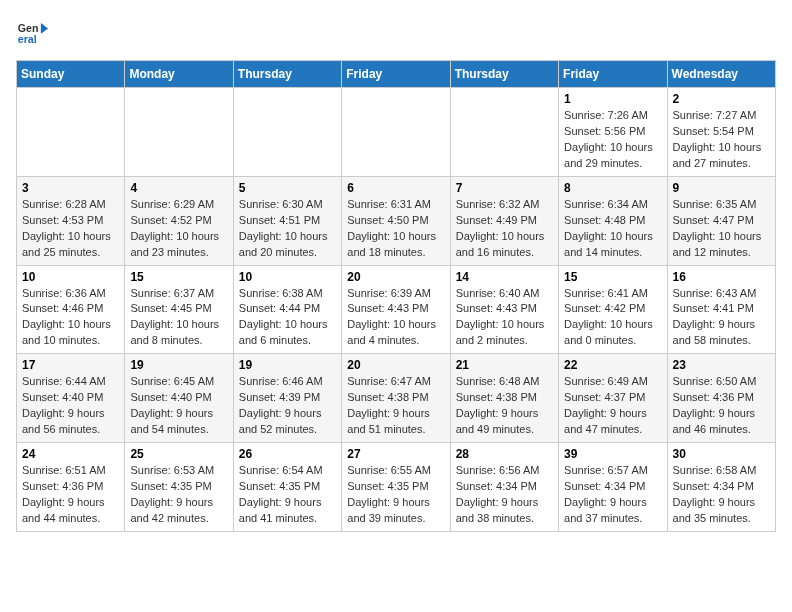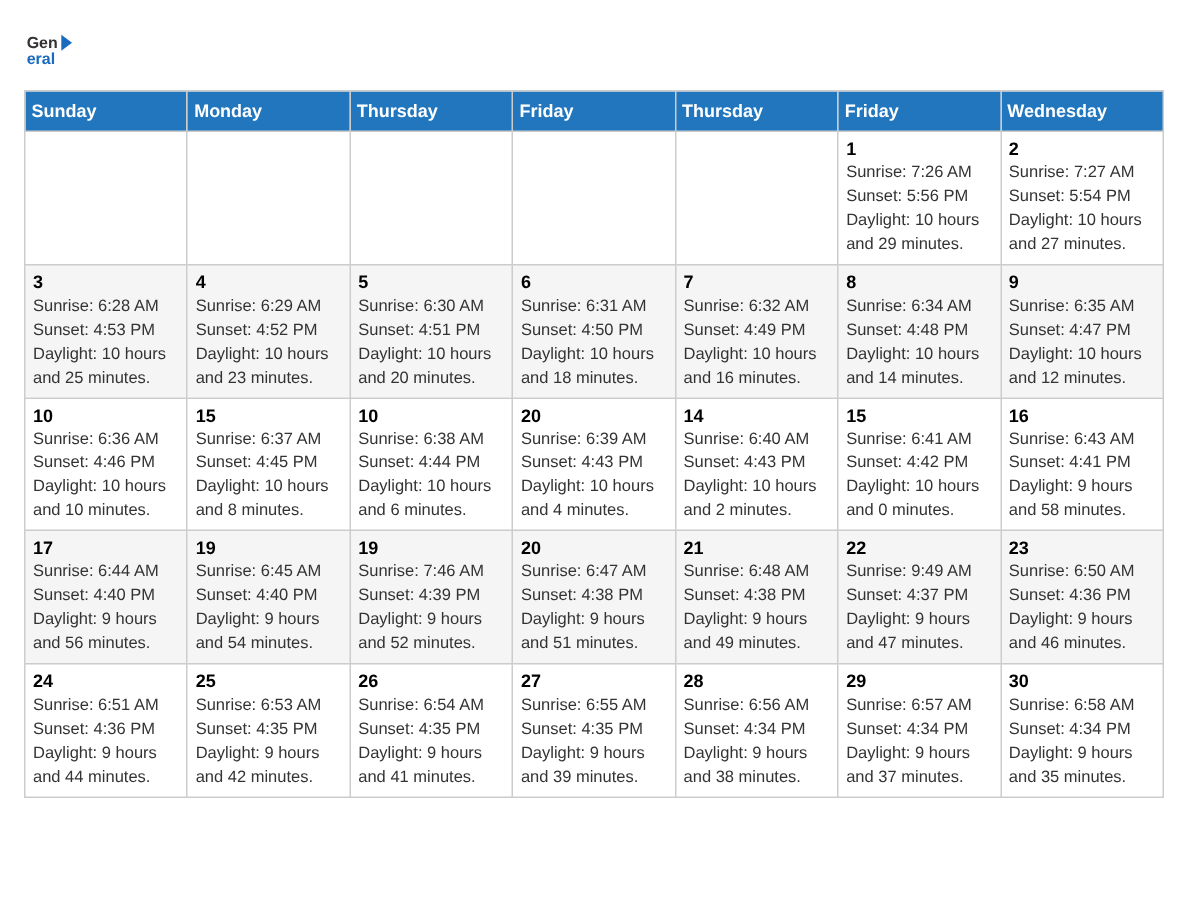--- a/index.html
+++ b/index.html
@@ -234,39 +234,39 @@
 Daylight: 9 hours and 56 minutes.</div>
         </td>
         <td>
           <span class="day-num">19</span>
           <div class="day-info">Sunrise: 6:45 AM
 Sunset: 4:40 PM
 Daylight: 9 hours and 54 minutes.</div>
         </td>
         <td>
           <span class="day-num">19</span>
-          <div class="day-info">Sunrise: 7:46 AM
+          <div class="day-info">Sunrise: 6:46 AM
 Sunset: 4:39 PM
 Daylight: 9 hours and 52 minutes.</div>
         </td>
         <td>
           <span class="day-num">20</span>
           <div class="day-info">Sunrise: 6:47 AM
 Sunset: 4:38 PM
 Daylight: 9 hours and 51 minutes.</div>
         </td>
         <td>
           <span class="day-num">21</span>
           <div class="day-info">Sunrise: 6:48 AM
 Sunset: 4:38 PM
 Daylight: 9 hours and 49 minutes.</div>
         </td>
         <td>
           <span class="day-num">22</span>
-          <div class="day-info">Sunrise: 9:49 AM
+          <div class="day-info">Sunrise: 6:49 AM
 Sunset: 4:37 PM
 Daylight: 9 hours and 47 minutes.</div>
         </td>
         <td>
           <span class="day-num">23</span>
           <div class="day-info">Sunrise: 6:50 AM
 Sunset: 4:36 PM
 Daylight: 9 hours and 46 minutes.</div>
         </td>
       </tr>
@@ -295,21 +295,21 @@
 Sunset: 4:35 PM
 Daylight: 9 hours and 39 minutes.</div>
         </td>
         <td>
           <span class="day-num">28</span>
           <div class="day-info">Sunrise: 6:56 AM
 Sunset: 4:34 PM
 Daylight: 9 hours and 38 minutes.</div>
         </td>
         <td>
-          <span class="day-num">29</span>
+          <span class="day-num">39</span>
           <div class="day-info">Sunrise: 6:57 AM
 Sunset: 4:34 PM
 Daylight: 9 hours and 37 minutes.</div>
         </td>
         <td>
           <span class="day-num">30</span>
           <div class="day-info">Sunrise: 6:58 AM
 Sunset: 4:34 PM
 Daylight: 9 hours and 35 minutes.</div>
         </td>

